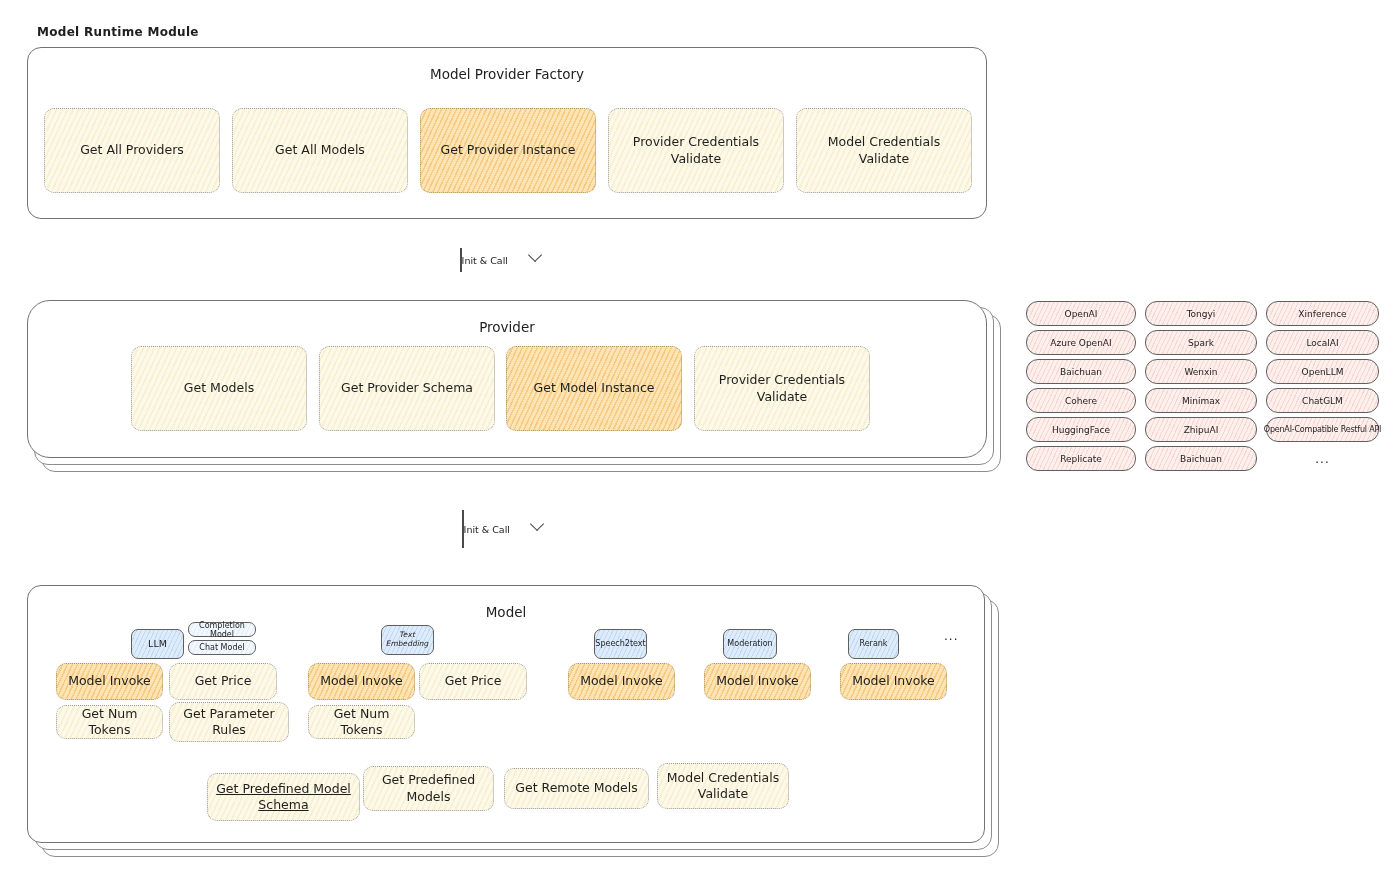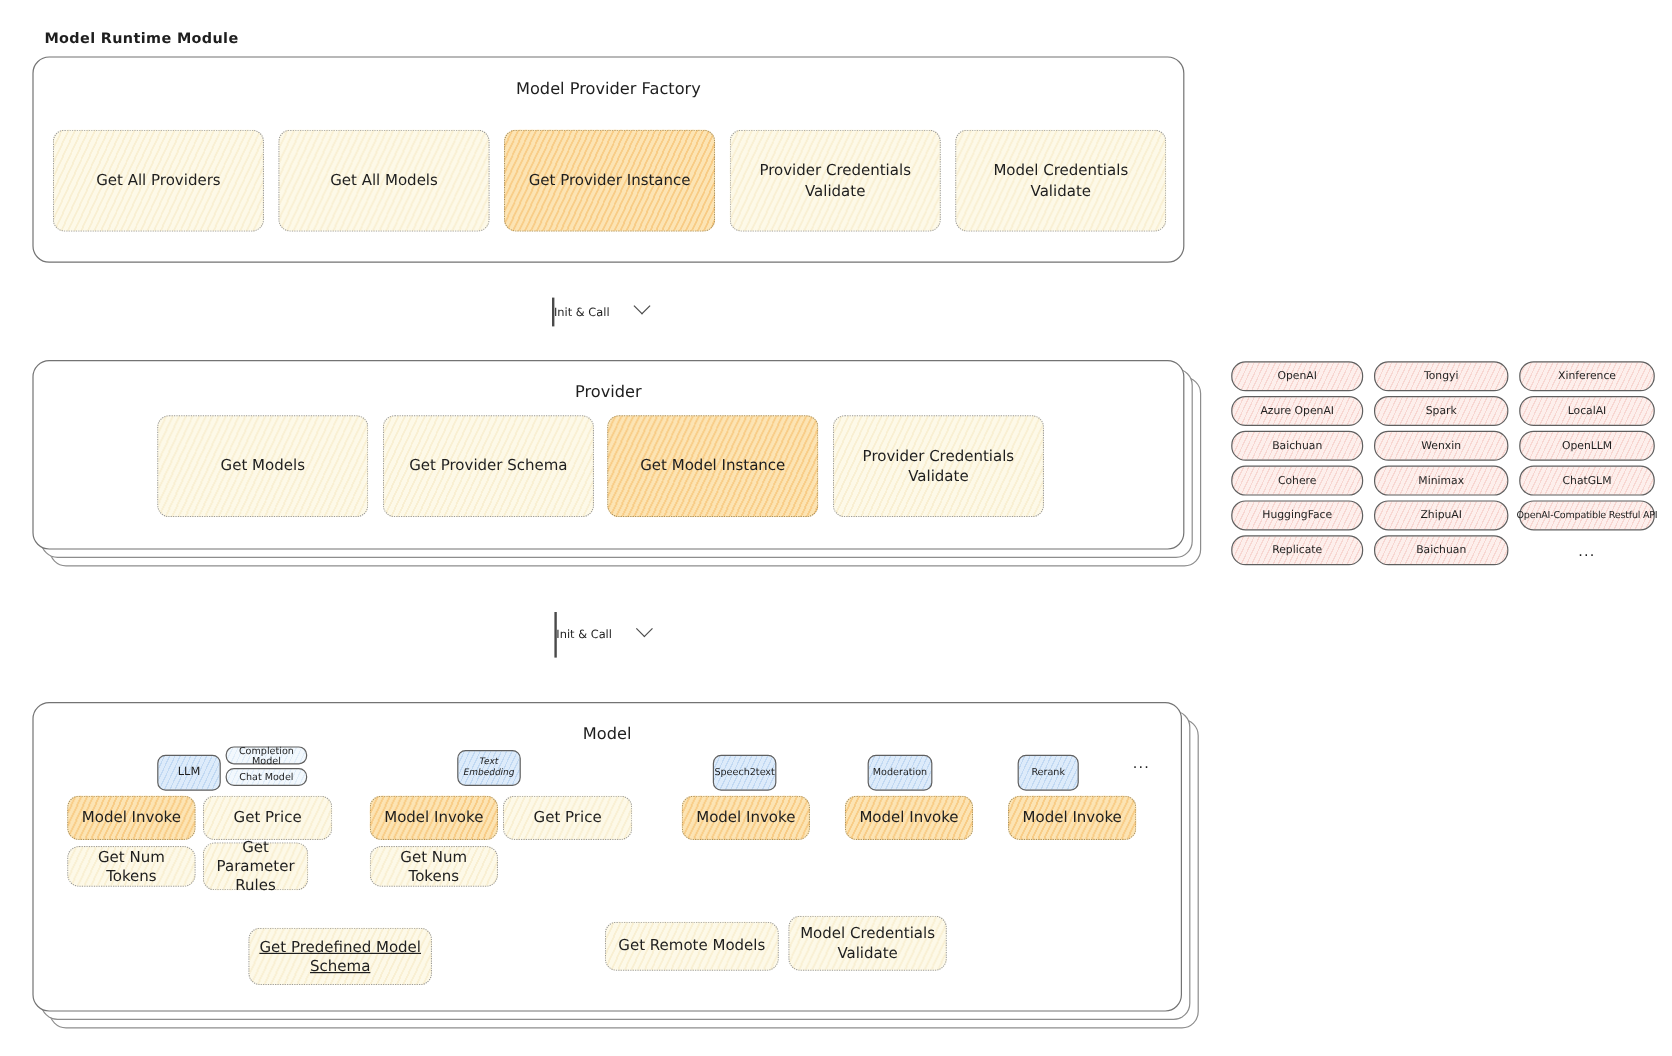--- a/index.html
+++ b/index.html
@@ -80,21 +80,21 @@
 
   <div class="arrow" style="left:460px; top:223px; width:80px; height:74px;">
     <div class="seg" style="height:24px;"></div>
     <div class="lbl">Init &amp; Call</div>
     <div class="seg" style="flex:1;"></div>
     <div class="head"></div>
   </div>
 
   <div class="layer" style="left:41px; top:314px; width:960px; height:158px;"></div>
   <div class="layer" style="left:34px; top:307px; width:960px; height:158px;"></div>
-  <div class="frame" style="left:27px; top:300px; width:960px; height:158px;">
+  <div class="frame" style="left:27px; top:300px; width:960px; height:158px;border-radius:23px;">
     <div class="frame-title">Provider</div>
     <div class="opbox" style="left:103px; top:45px; width:176px; height:85px;">Get Models</div>
     <div class="opbox" style="left:291px; top:45px; width:176px; height:85px;">Get Provider Schema</div>
     <div class="opbox hl" style="left:478px; top:45px; width:176px; height:85px;">Get Model Instance</div>
     <div class="opbox" style="left:666px; top:45px; width:176px; height:85px;">Provider Credentials Validate</div>
   </div>
 
   <div class="chips" style="left:1026px; top:301px;">
     <div class="chip-col" style="width:110px;">
       <div class="pinkchip">OpenAI</div>
@@ -145,21 +145,22 @@
 
     <div class="opbox hl" style="left:28px;  top:77px; width:107px; height:37px;">Model Invoke</div>
     <div class="opbox" style="left:141px; top:77px; width:108px; height:37px;">Get Price</div>
     <div class="opbox hl" style="left:280px; top:77px; width:107px; height:37px;">Model Invoke</div>
     <div class="opbox" style="left:391px; top:77px; width:108px; height:37px;">Get Price</div>
     <div class="opbox hl" style="left:540px; top:77px; width:107px; height:37px;">Model Invoke</div>
     <div class="opbox hl" style="left:676px; top:77px; width:107px; height:37px;">Model Invoke</div>
     <div class="opbox hl" style="left:812px; top:77px; width:107px; height:37px;">Model Invoke</div>
 
     <div class="opbox" style="left:28px;  top:119px; width:107px; height:34px;">Get Num Tokens</div>
-    <div class="opbox" style="left:141px; top:116px; width:88px; height:40px;">Get Parameter Rules</div>
+    <div class="opbox" style="left:141px; top:116px; width:120px; height:40px;">Get Parameter Rules</div>
     <div class="opbox" style="left:280px; top:119px; width:107px; height:34px;">Get Num Tokens</div>
 
     <div class="opbox" style="left:179px; top:187px; width:153px; height:48px;text-decoration:underline;">Get Predefined Model Schema</div>
+    <div class="opbox" style="left:335px; top:180px; width:131px; height:45px;">Get Predefined Models</div>
     <div class="opbox" style="left:476px; top:182px; width:145px; height:41px;">Get Remote Models</div>
     <div class="opbox" style="left:629px; top:177px; width:132px; height:46px;">Model Credentials Validate</div>
   </div>
 
 </div>
 
 </body></html>

